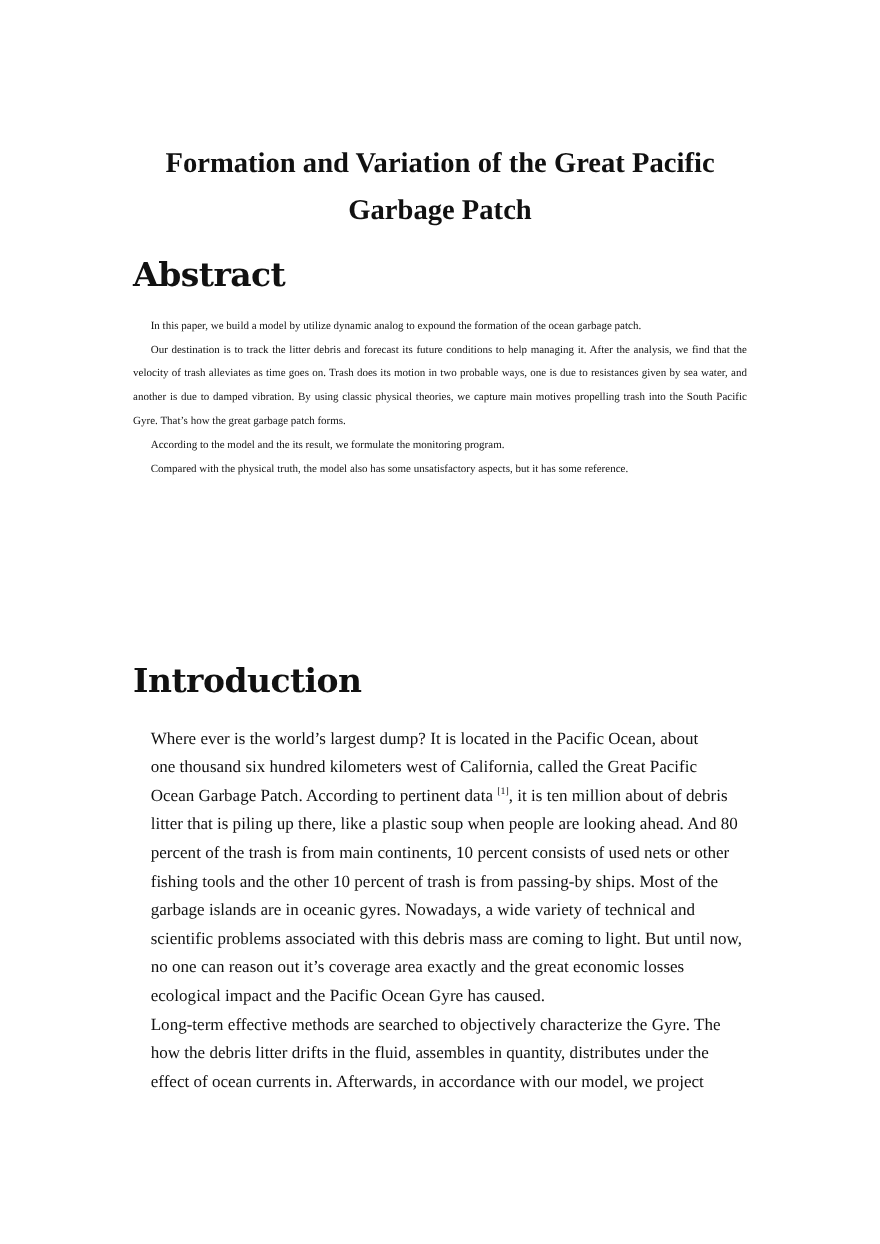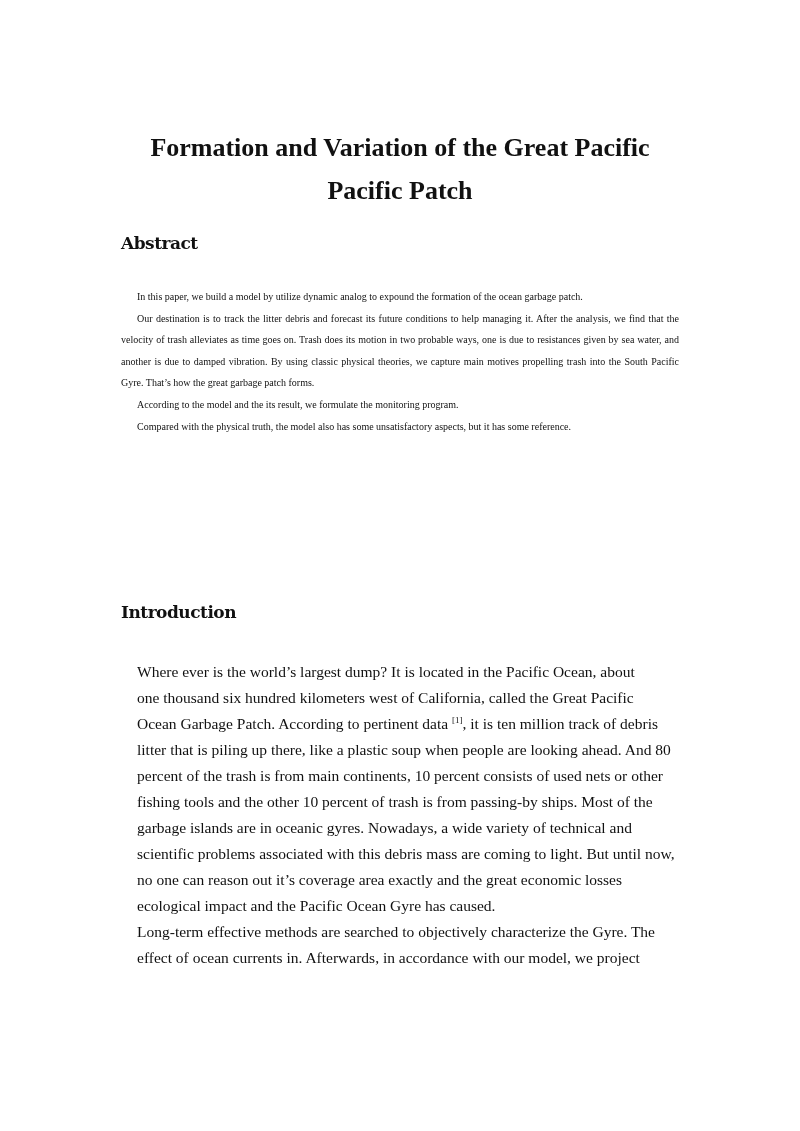--- a/index.html
+++ b/index.html
@@ -5,21 +5,21 @@
   html, body { margin: 0; padding: 0; background: #ffffff; }
   body { width: 800px; height: 1131px; position: relative; overflow: hidden; color: #111; }
   .page { position: absolute; left: 0; top: 12px; width: 720px; height: 1131px; }
   .title {
     position: absolute; left: 100px; width: 600px; top: 114px;
     font-family: "Liberation Serif", serif; font-weight: bold; font-size: 26px;
     text-align: center; line-height: 43px; margin: 0;
   }
   .heading {
     position: absolute; left: 121px; margin: 0;
-    font-family: "DejaVu Serif", serif; font-weight: bold; font-size: 17px;
+    font-family: "DejaVu Serif", serif; font-weight: bold; font-size: 30px;
     letter-spacing: -0.5px;
   }
   #abstract-heading { top: 221px; }
   #intro-heading { top: 590px; }
   .abstract {
     position: absolute; left: 121px; width: 558px; top: 274px;
     font-family: "Liberation Serif", serif; font-size: 10px; line-height: 21.6px;
     text-align: justify;
   }
   .intro {
@@ -30,46 +30,47 @@
   .line { display: block; white-space: nowrap; }
   sup { font-size: 9px; line-height: 0; vertical-align: 6px; }
 </style>
 </head>
 <body>
 
 <div class="page">
 
   <h1 class="title">
     <span class="line">Formation and Variation of the Great Pacific</span>
-    <span class="line">Pacific Patch</span>
+    <span class="line">Garbage Patch</span>
   </h1>
 
   <h2 class="heading" id="abstract-heading">Abstract</h2>
 
   <div class="abstract">
     <p class="para">In this paper, we build a model by utilize dynamic analog to expound the formation of the ocean garbage patch.</p>
     <p class="para">Our destination is to track the litter debris and forecast its future conditions to help managing it. After the analysis, we find that the velocity of trash alleviates as time goes on. Trash does its motion in two probable ways, one is due to resistances given by sea water, and another is due to damped vibration. By using classic physical theories, we capture main motives propelling trash into the South Pacific Gyre. That’s how the great garbage patch forms.</p>
     <p class="para">According to the model and the its result, we formulate the monitoring program.</p>
     <p class="para">Compared with the physical truth, the model also has some unsatisfactory aspects, but it has some reference.</p>
   </div>
 
   <h2 class="heading" id="intro-heading">Introduction</h2>
 
   <div class="intro">
     <div class="para">
       <span class="line">Where ever is the world’s largest dump? It is located in the Pacific Ocean, about</span>
       <span class="line">one thousand six hundred kilometers west of California, called the Great Pacific</span>
-      <span class="line"><span>Ocean Garbage Patch. According to pertinent data </span><sup>[1]</sup><span>, it is ten million track of debris</span></span>
+      <span class="line"><span>Ocean Garbage Patch. According to pertinent data </span><sup>[1]</sup><span>, it is ten million about of debris</span></span>
       <span class="line">litter that is piling up there, like a plastic soup when people are looking ahead. And 80</span>
       <span class="line">percent of the trash is from main continents, 10 percent consists of used nets or other</span>
       <span class="line">fishing tools and the other 10 percent of trash is from passing-by ships. Most of the</span>
       <span class="line">garbage islands are in oceanic gyres. Nowadays, a wide variety of technical and</span>
       <span class="line">scientific problems associated with this debris mass are coming to light. But until now,</span>
       <span class="line">no one can reason out it’s coverage area exactly and the great economic losses</span>
       <span class="line">ecological impact and the Pacific Ocean Gyre has caused.</span>
     </div>
     <div class="para">
       <span class="line">Long-term effective methods are searched to objectively characterize the Gyre. The</span>
+      <span class="line">how the debris litter drifts in the fluid, assembles in quantity, distributes under the</span>
       <span class="line">effect of ocean currents in. Afterwards, in accordance with our model, we project</span>
     </div>
   </div>
 
 </div>
 
 </body></html>

